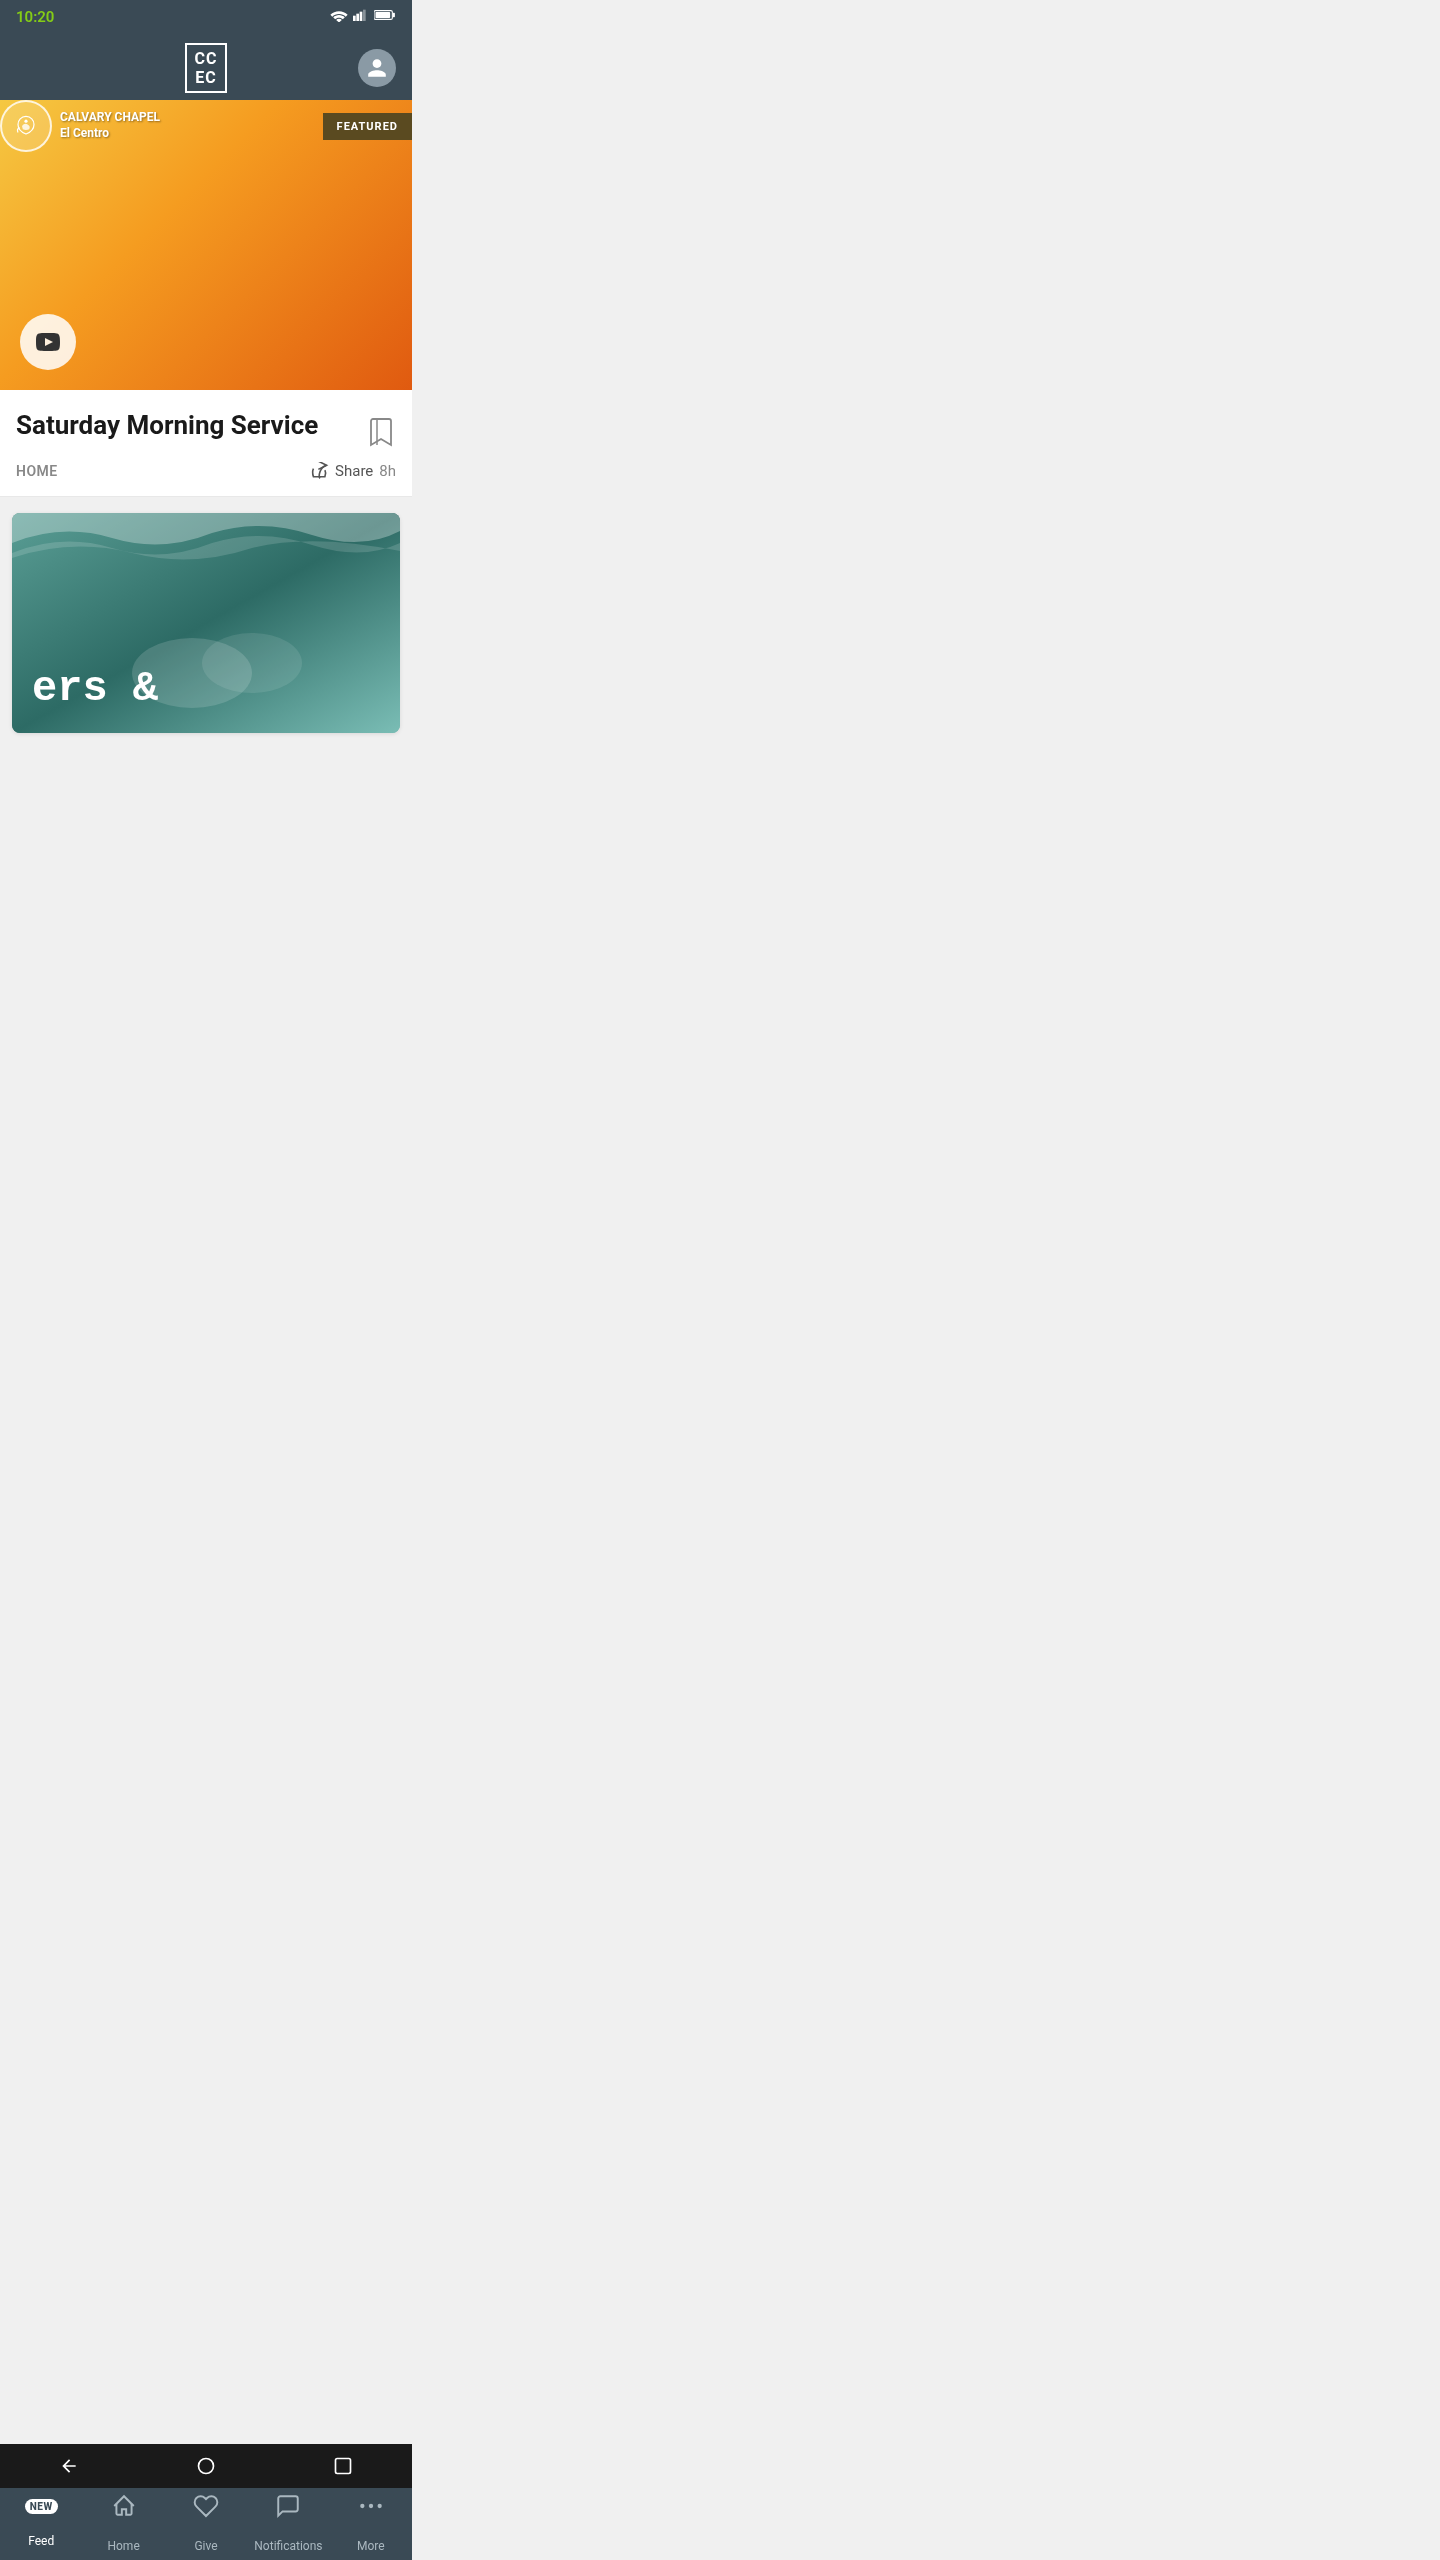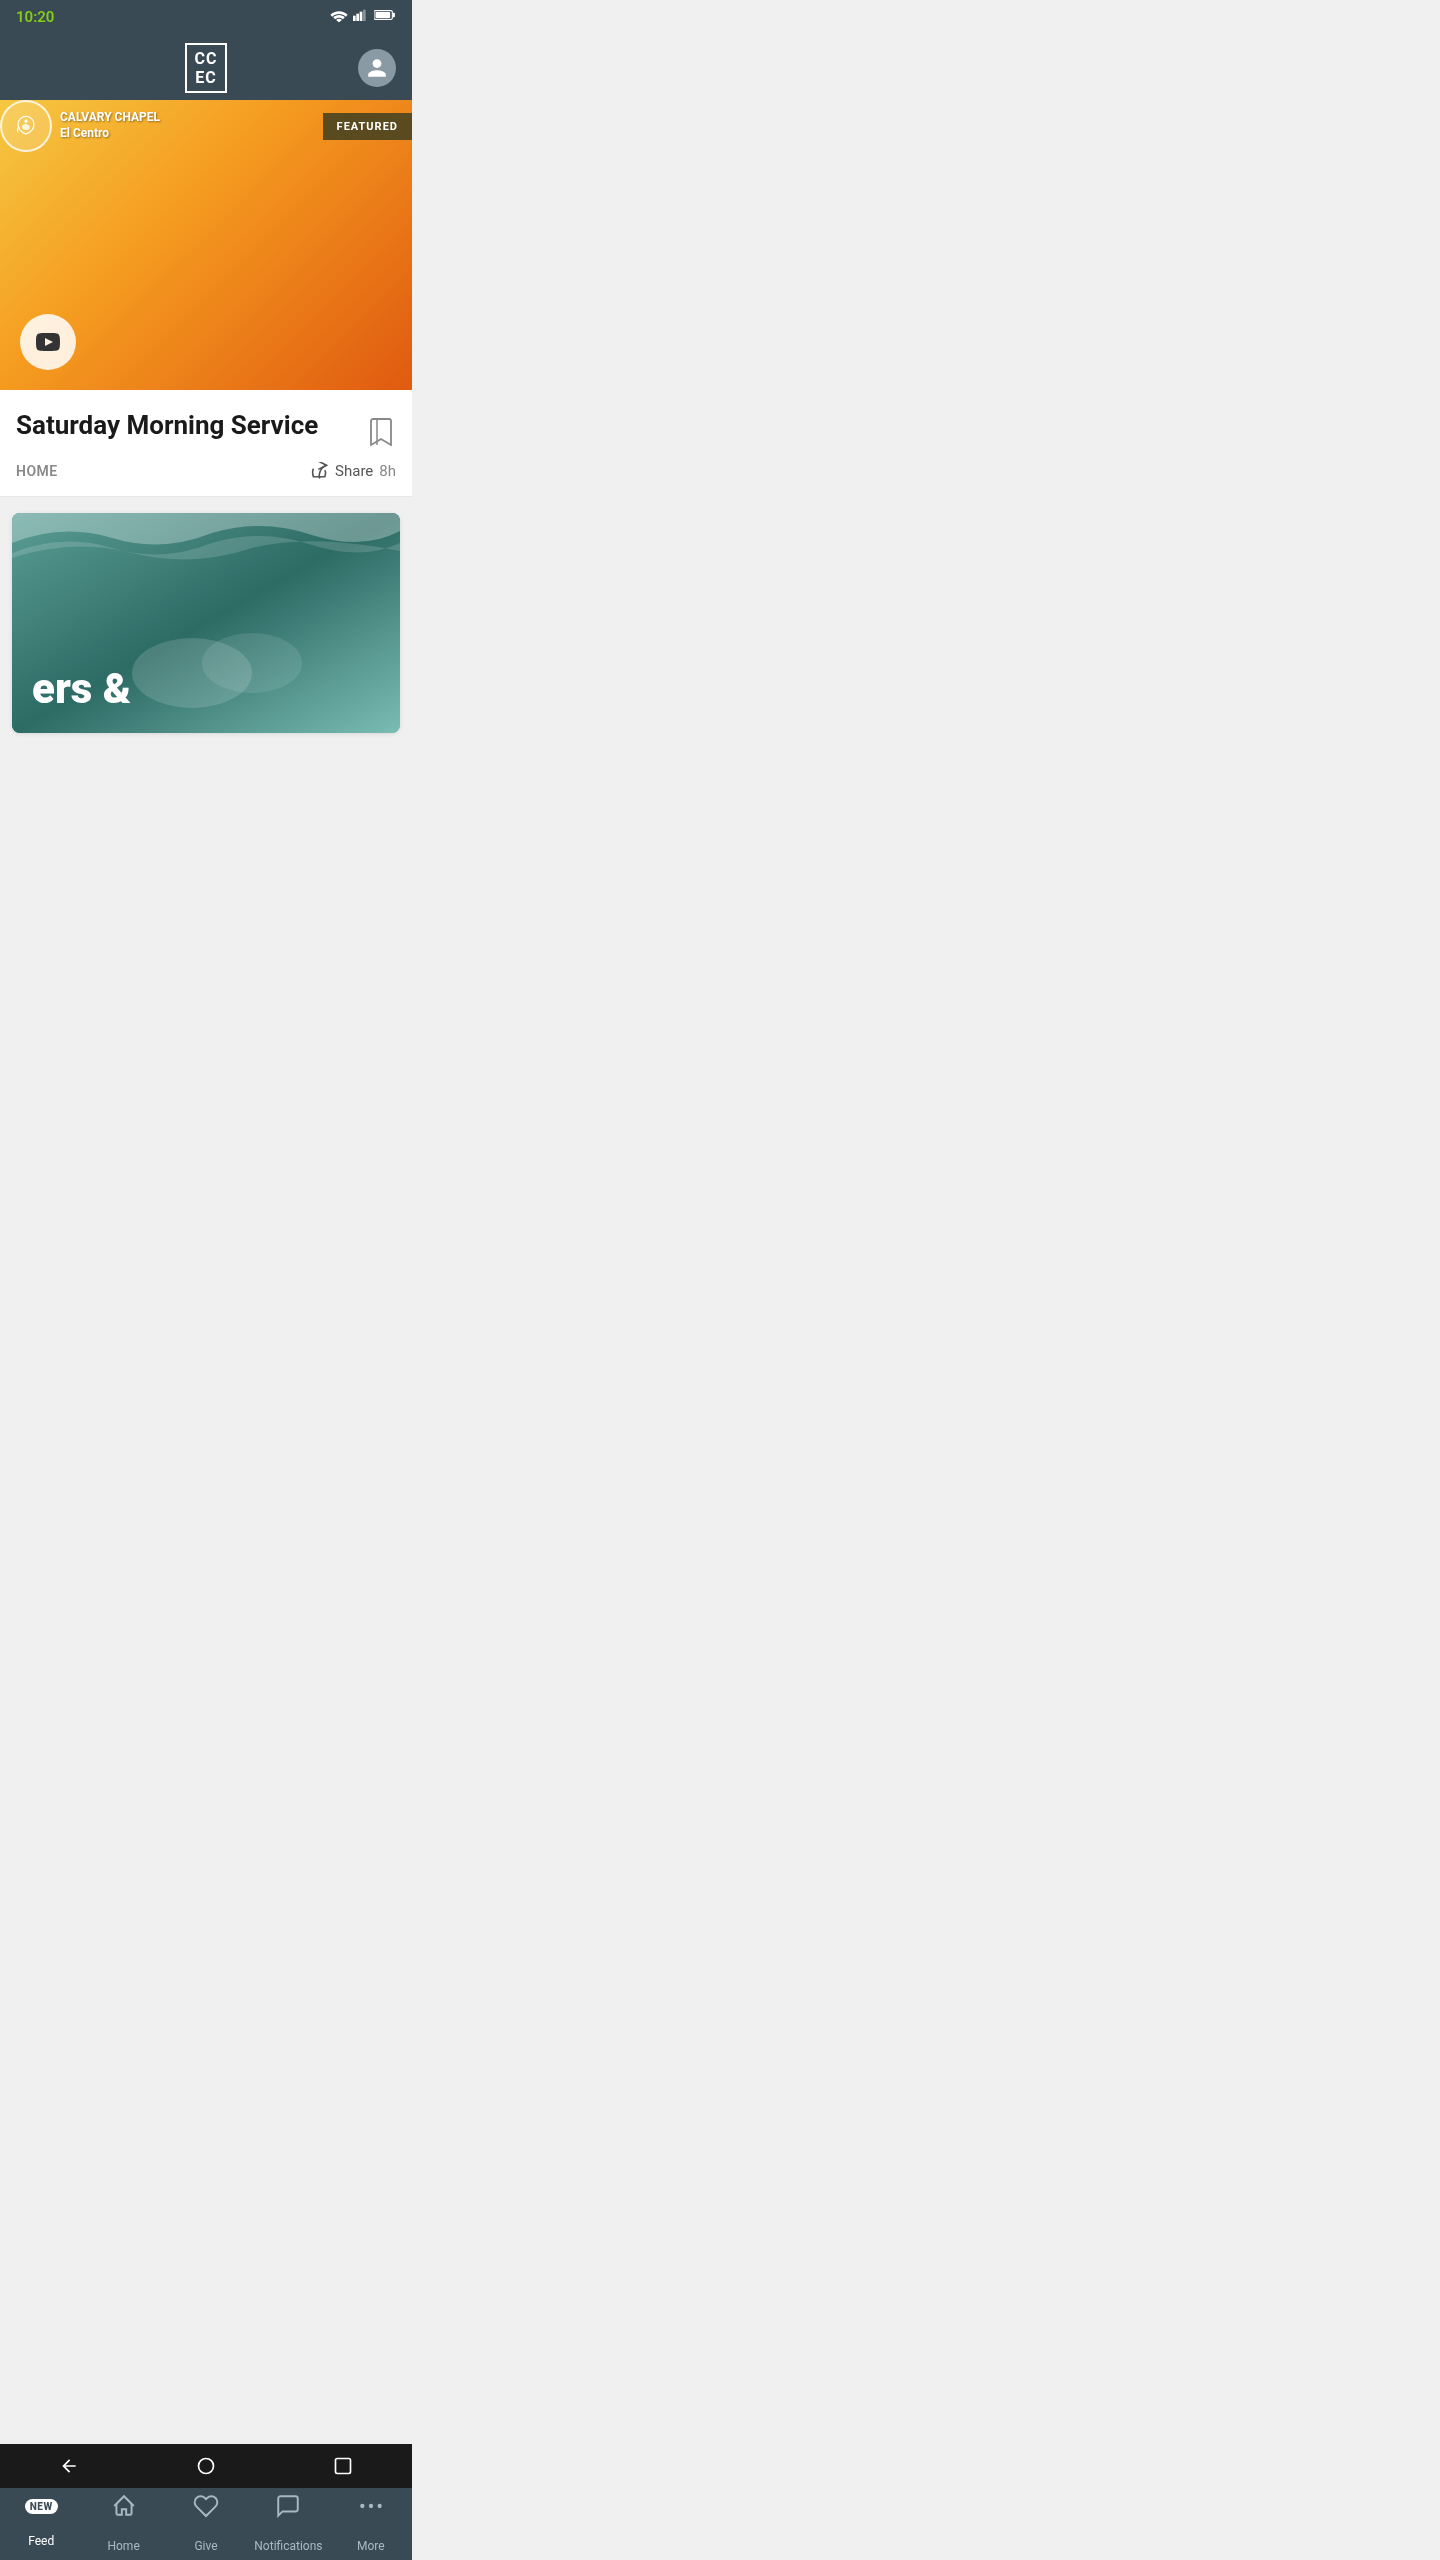--- a/index.html
+++ b/index.html
@@ -240,20 +240,21 @@
     }
     .card-image-overlay {
       position: absolute;
       bottom: 0; left: 0; right: 0;
       padding: 20px;
     }
     .card-image-text {
       color: white;
       font-size: 42px;
       font-weight: 900;
+      font-family: Liberation Mono, monospace;
     }
     
     .wave-top {
       position: absolute;
       top: 0; left: 0; right: 0;
       height: 60px;
       background: rgba(255,255,255,0.2);
       clip-path: ellipse(60% 100% at 50% 0%);
     }
 

